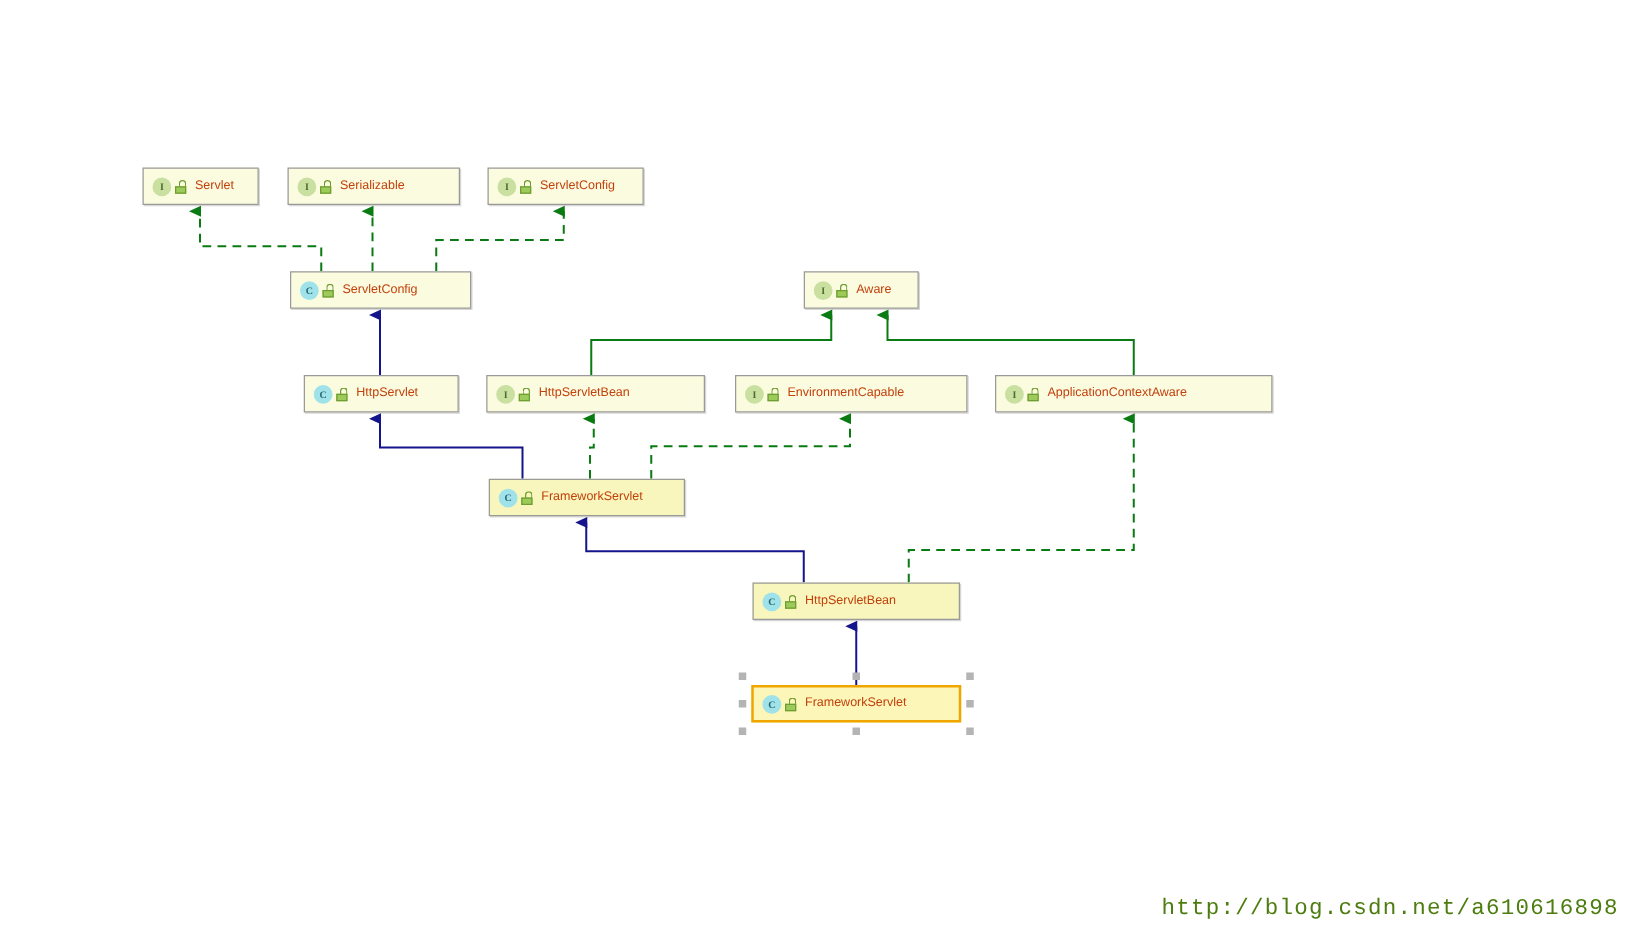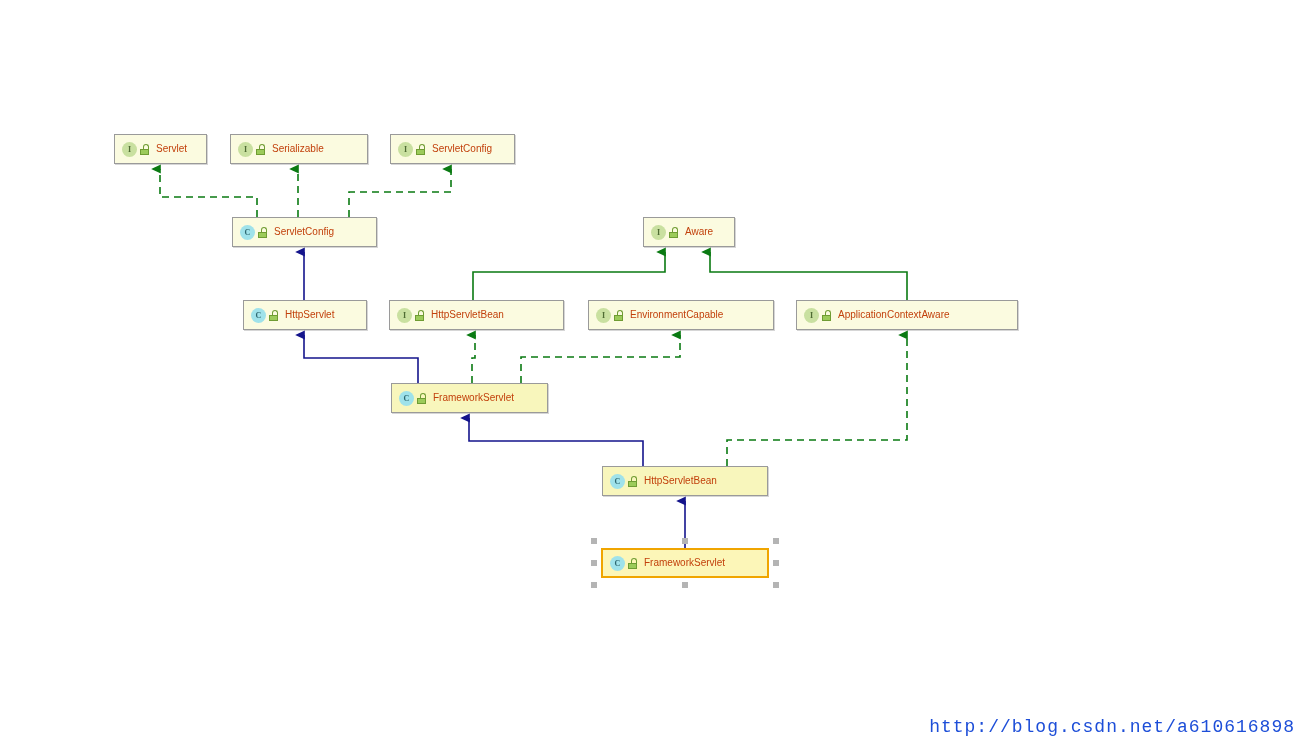--- a/index.html
+++ b/index.html
@@ -107,21 +107,21 @@
     background: #b4b4b4;
     z-index: 8;
   }
   #watermark {
     position: absolute;
     right: 8px;
     bottom: 6px;
     font-family: "Liberation Mono", "DejaVu Sans Mono", monospace;
     font-size: 18px;
     letter-spacing: 1px;
-    color: #1d4ed8;
+    color: #4d7c0f;
     z-index: 2;
   }
 </style>
 </head>
 <body>
 
 <div id="canvas">
 
   <svg id="edges" width="1303" height="743" viewBox="0 0 1303 743">
     <defs>

